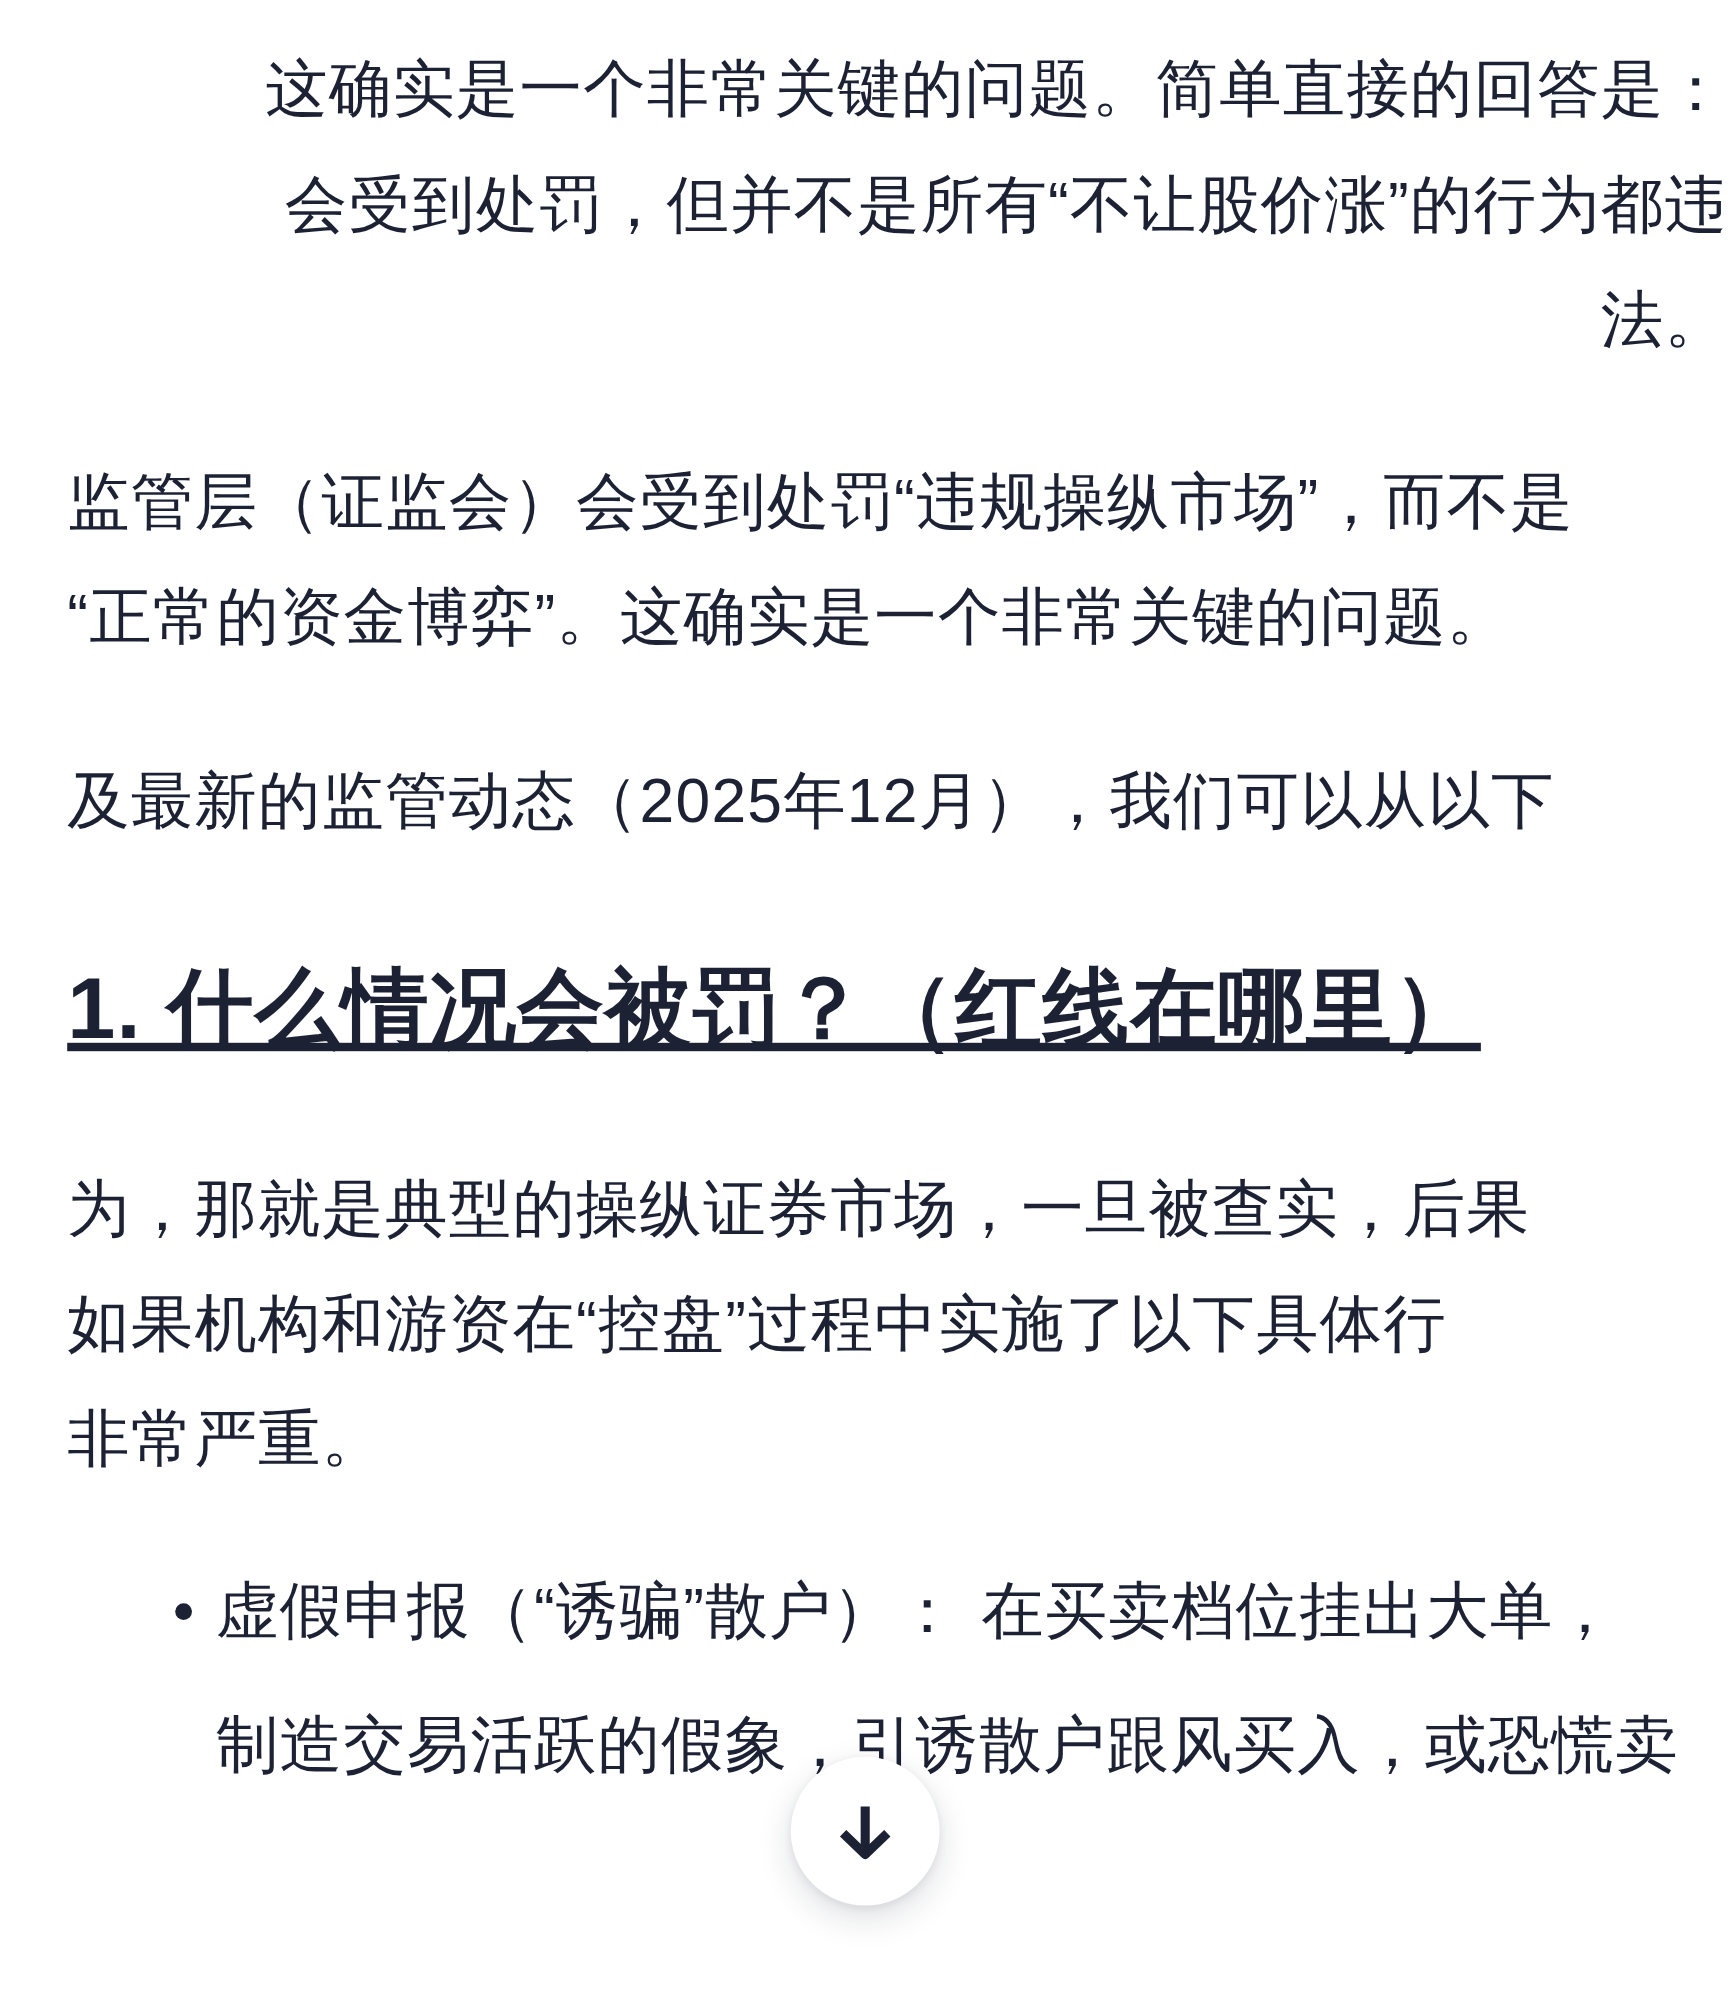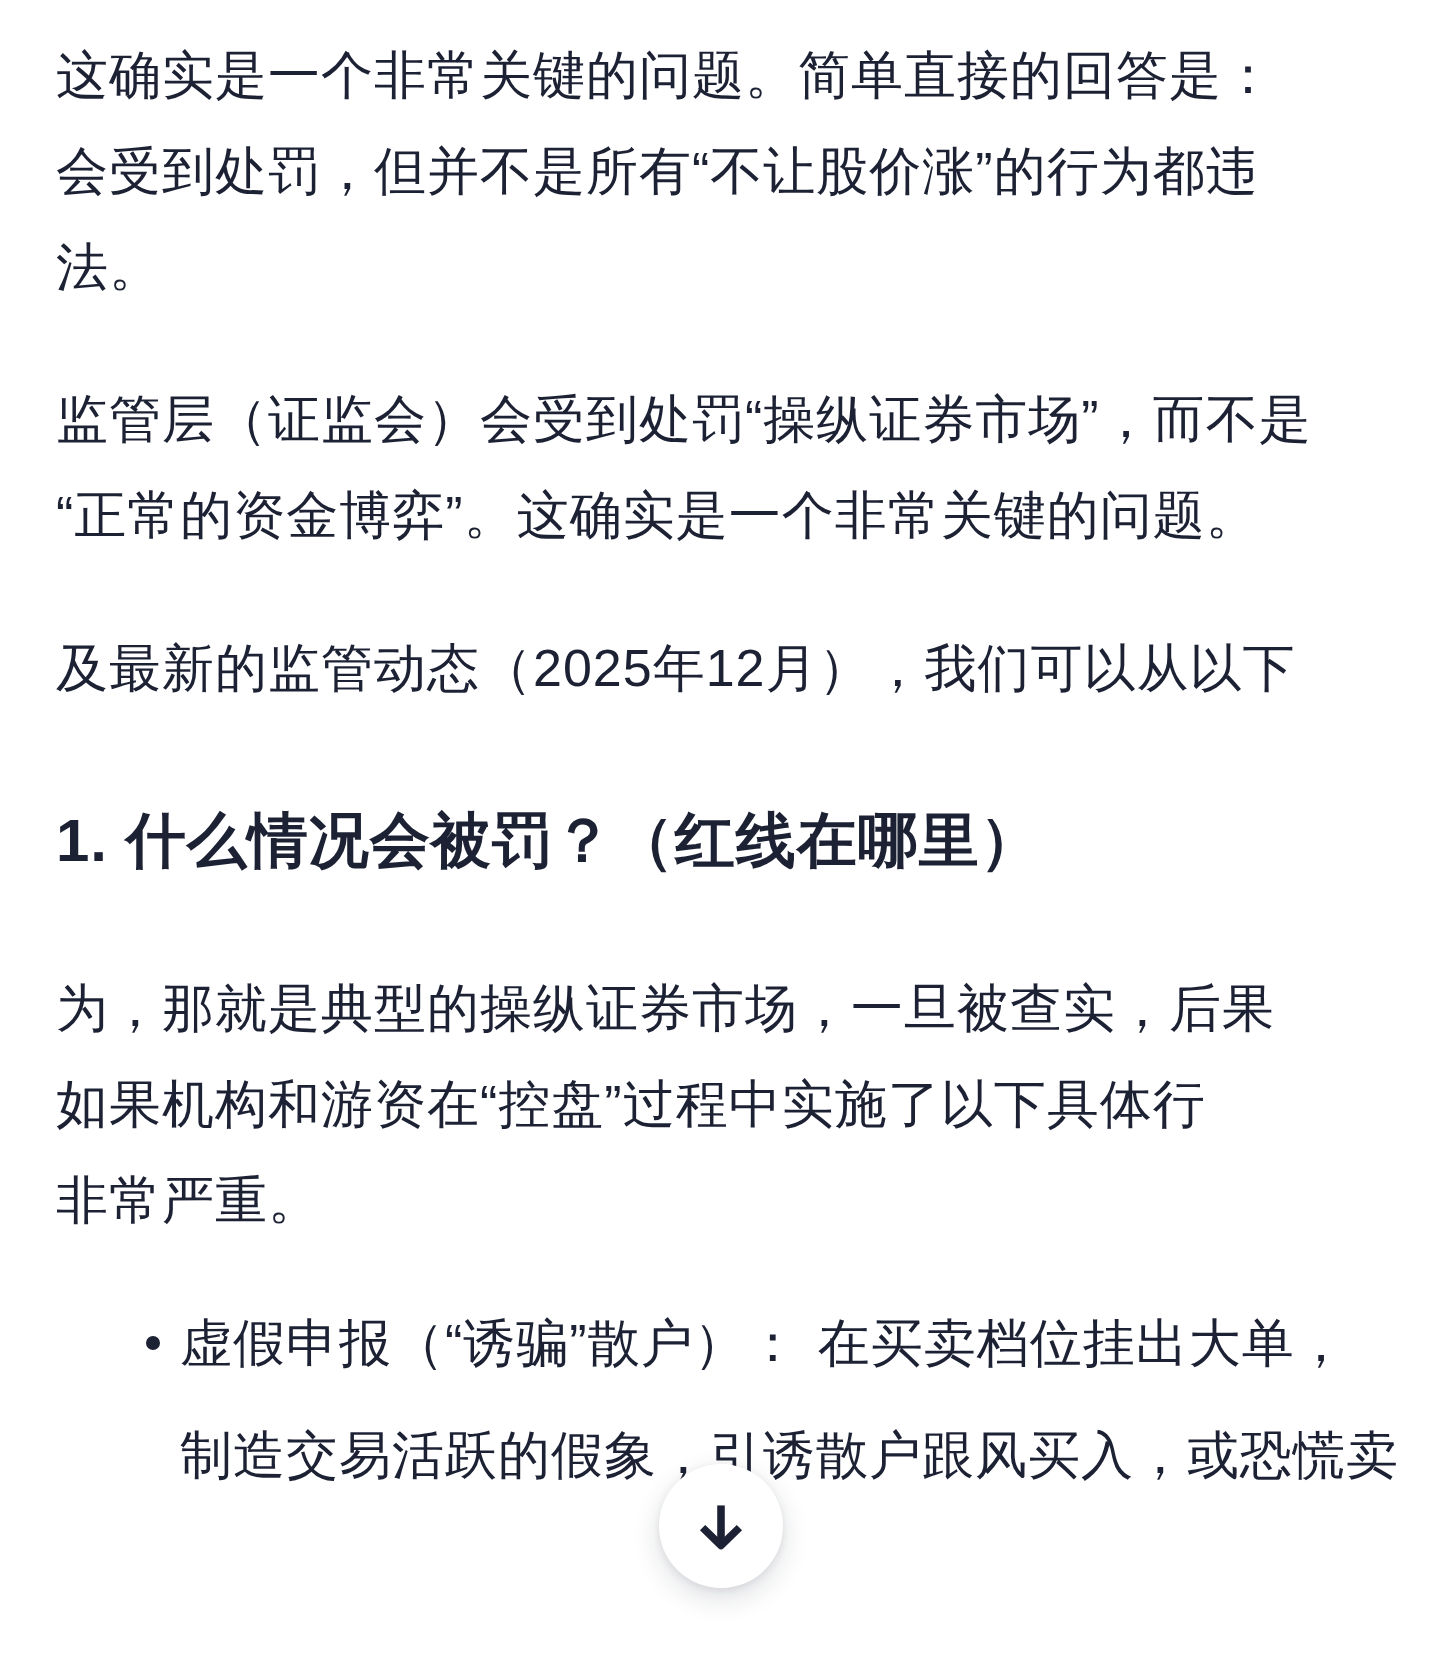--- a/index.html
+++ b/index.html
@@ -22,27 +22,28 @@
   }
   .para {
     font-size: 52px;
     line-height: 96px;
     font-weight: 400;
     letter-spacing: 1px;
   }
   .para .line { white-space: nowrap; }
   .bold { font-weight: 400; }
   .heading {
-    font-size: 60px;
+    font-size: 72px;
     line-height: 76px;
     font-weight: 700;
     letter-spacing: 1px;
     white-space: nowrap;
+    text-decoration: underline;
   }
-  .m-p1 { margin-top: 27px; }
+  .m-p1 { margin-top: 27px; text-align: right; }
   .m-p2 { margin-top: 56px; }
   .m-p3 { margin-top: 57px; }
   .m-h1 { margin-top: 87px; }
   .m-p4 { margin-top: 81px; }
   .m-ul { margin-top: 39px; }
   .bullet {
     position: relative;
     padding-left: 124px;
     font-size: 52px;
     line-height: 112px;
@@ -81,21 +82,21 @@
 </head>
 <body>
 
 <div id="content">
     <div class="para m-p1">
       <div class="line"><span class="">这确实是一个非常关键的问题。简单直接的回答是：</span></div>
       <div class="line"><span class="bold">会受到处罚，但并不是所有“不让股价涨”的行为都违</span></div>
       <div class="line"><span class="bold">法。</span></div>
     </div>
     <div class="para m-p2">
-      <div class="line"><span class="">监管层（证监会）会受到处罚</span><span class="bold">“操纵证券市场”</span><span class="">，而不是</span></div>
+      <div class="line"><span class="">监管层（证监会）会受到处罚</span><span class="bold">“违规操纵市场”</span><span class="">，而不是</span></div>
       <div class="line"><span class="bold">“正常的资金博弈”</span><span class="">。这确实是一个非常关键的问题。</span></div>
     </div>
     <div class="para m-p3">
       <div class="line"><span class="">及最新的监管动态（2025年12月），我们可以从以下</span></div>
     </div>
     <h2 class="heading m-h1" style="margin-bottom: 0px;">1. 什么情况会被罚？（红线在哪里）</h2>
     <div class="para m-p4">
       <div class="line"><span class="">为，那就是典型的</span><span class="bold">操纵证券市场</span><span class="">，一旦被查实，后果</span></div>
       <div class="line"><span class="">如果机构和游资在“控盘”过程中实施了以下具体行</span></div>
       <div class="line"><span class="">非常严重。</span></div>

